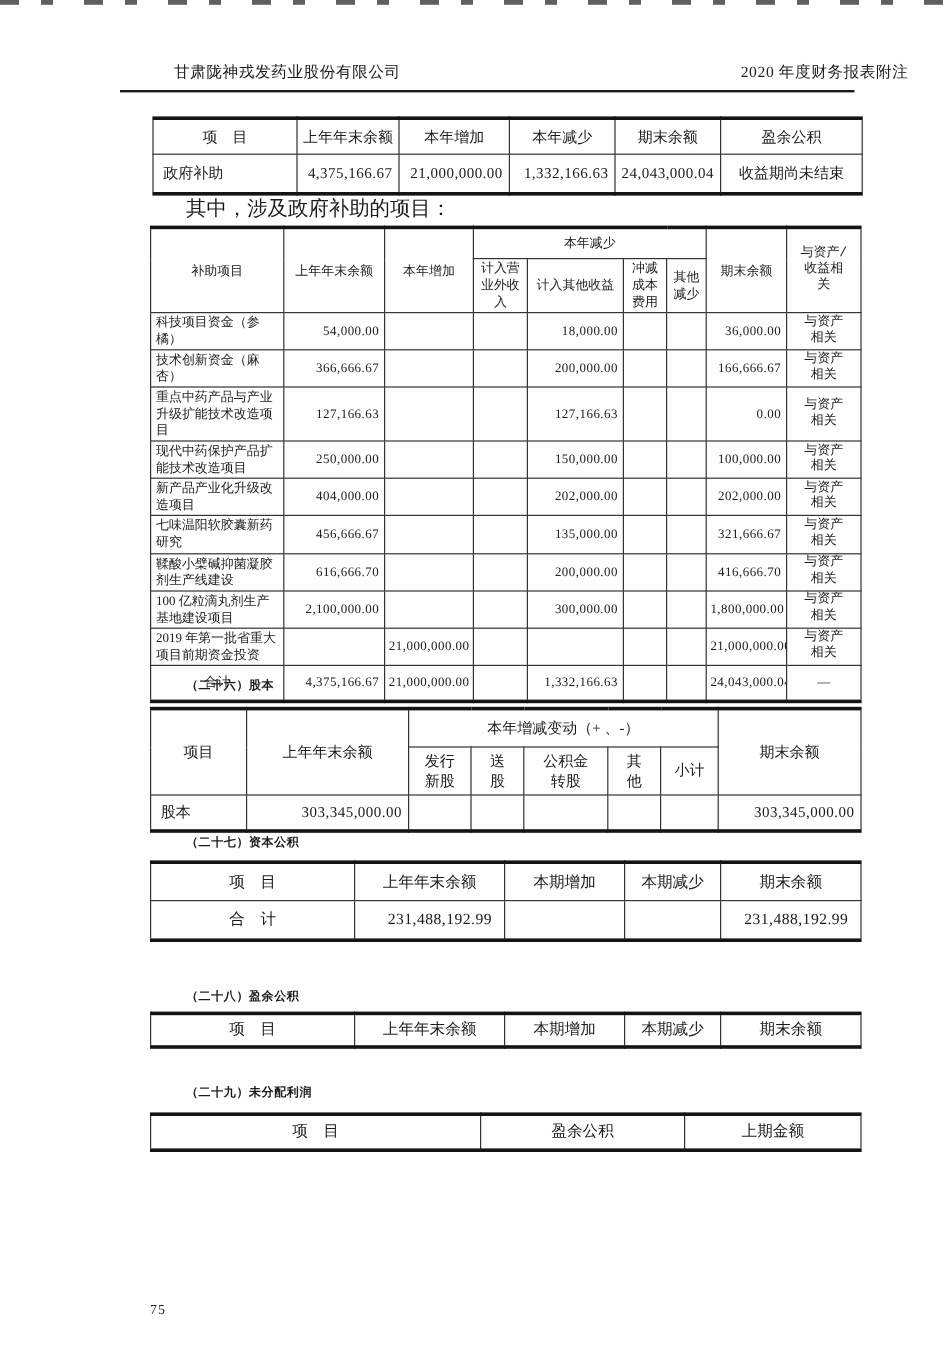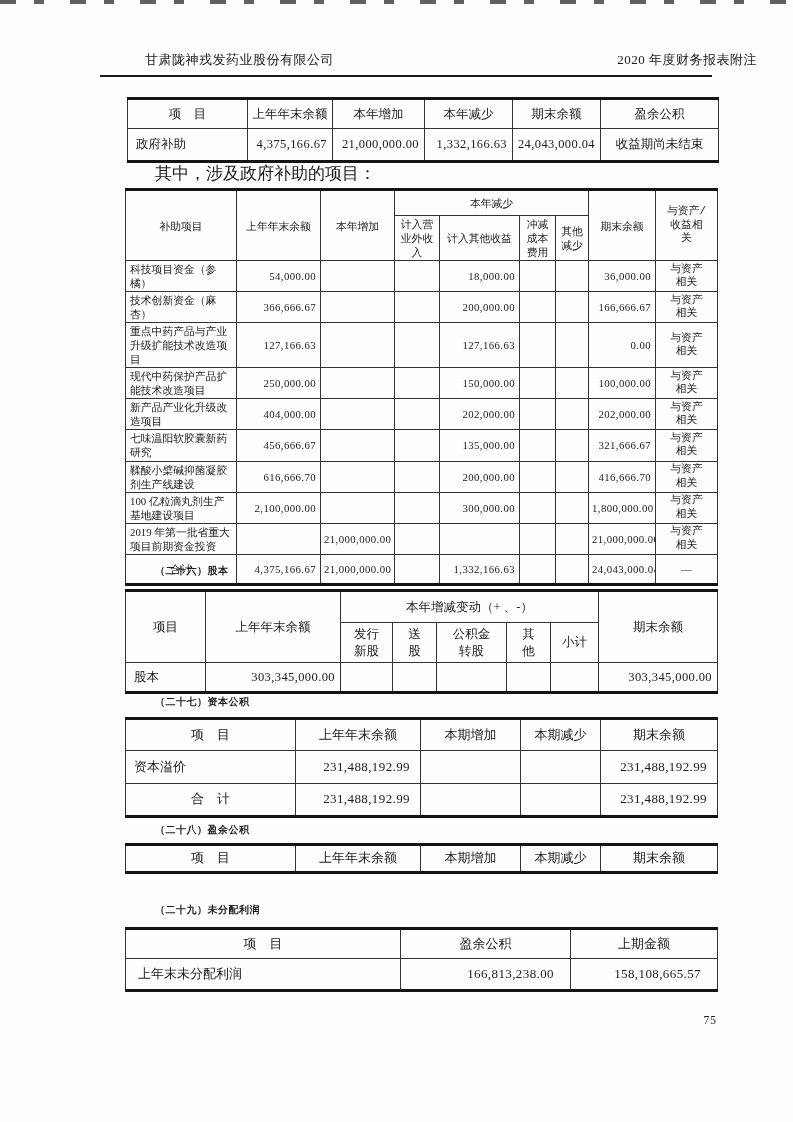--- a/index.html
+++ b/index.html
@@ -47,21 +47,21 @@
 
   #t6{left:125px;top:927px;width:592px;font-size:13px;}
   #t6 .hrow td{height:30px;}
   #t6 .drow td{height:32px;}
   #t6 .r{padding-right:16px;}
   #t6 .l{padding-left:12px;}
 
   .sec-heading{position:absolute;left:155px;font-size:10px;font-weight:bold;letter-spacing:.5px;}
   #h26{top:564px;} #h27{top:695px;} #h28{top:823px;} #h29{top:903px;}
   #note{position:absolute;left:155px;top:162px;font-size:17px;}
-  #footer{position:absolute;left:125px;top:1014px;width:592px;text-align:right;font-size:11.5px;letter-spacing:1px;font-family:Liberation Serif, serif;}
+  #footer{position:absolute;left:125px;top:1086px;width:592px;text-align:left;font-size:11.5px;letter-spacing:1px;font-family:Liberation Serif, serif;}
 </style>
 </head>
 <body>
 
 <div class="page">
   <div class="top-marks"></div>
 
   <div class="doc-header">
     <span>甘肃陇神戎发药业股份有限公司</span>
     <span>2020 年度财务报表附注</span>
@@ -291,27 +291,20 @@
       </colgroup>
     <tbody>
         <tr class="hrow">
       <td>项　目</td>
       <td>上年年末余额</td>
       <td>本期增加</td>
       <td>本期减少</td>
       <td>期末余额</td>
     </tr>
     <tr class="drow">
-      <td class="l">资本溢价</td>
-      <td class="r">231,488,192.99</td>
-      <td class="r"></td>
-      <td class="r"></td>
-      <td class="r">231,488,192.99</td>
-    </tr>
-    <tr class="drow">
       <td>合　计</td>
       <td class="r">231,488,192.99</td>
       <td class="r"></td>
       <td class="r"></td>
       <td class="r">231,488,192.99</td>
     </tr>
   </tbody>
     </table>
 
   <div id="h28" class="sec-heading">（二十八）盈余公积</div>
@@ -342,22 +335,17 @@
         <col style="width:275px">
         <col style="width:170px">
         <col style="width:147px">
       </colgroup>
     <tbody>
         <tr class="hrow">
       <td>项　目</td>
       <td>盈余公积</td>
       <td>上期金额</td>
     </tr>
-    <tr class="drow">
-      <td class="l">上年末未分配利润</td>
-      <td class="r">166,813,238.00</td>
-      <td class="r">158,108,665.57</td>
-    </tr>
   </tbody>
     </table>
 
   <div id="footer">75</div>
 </div>
 
 </body></html>

